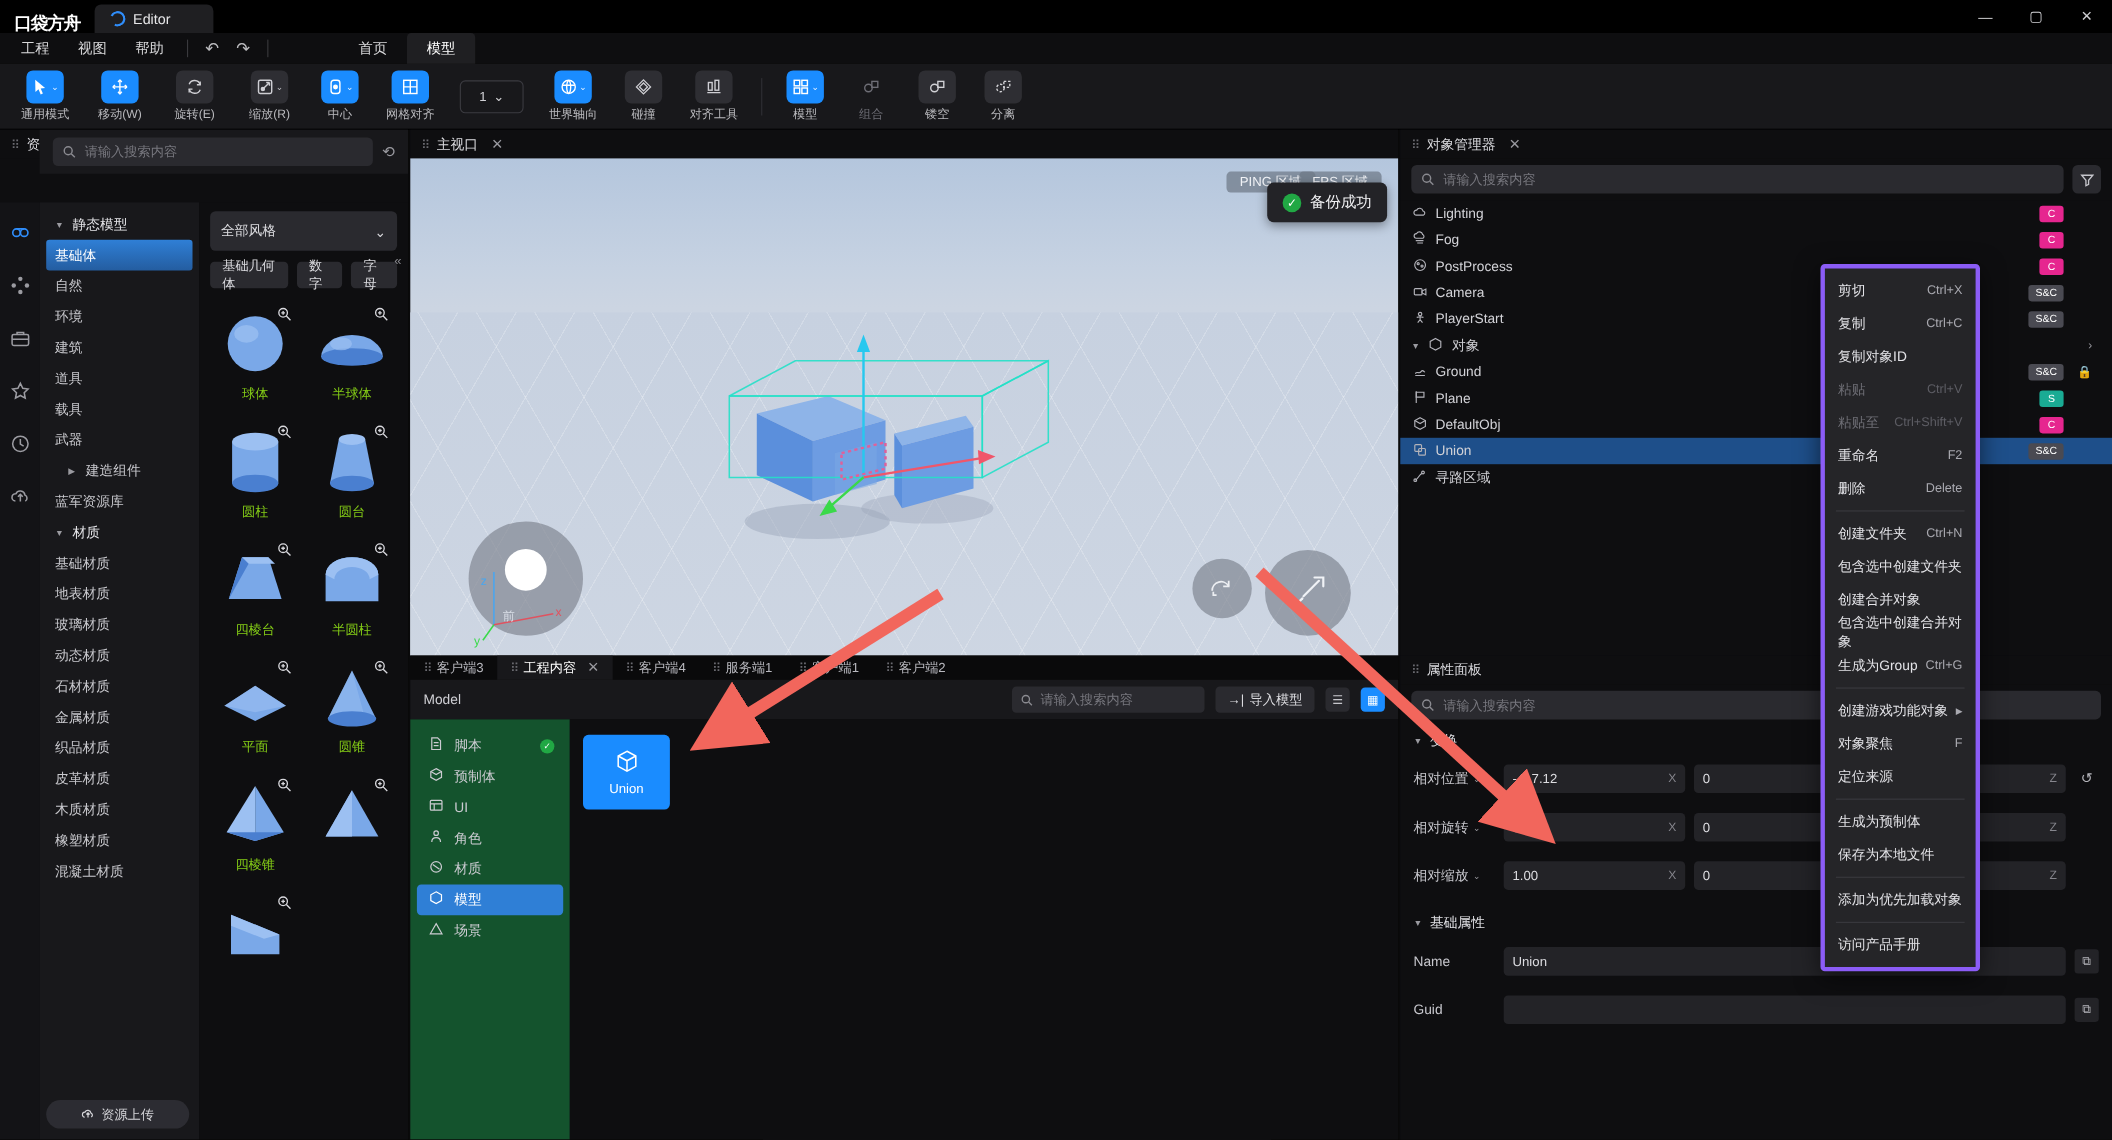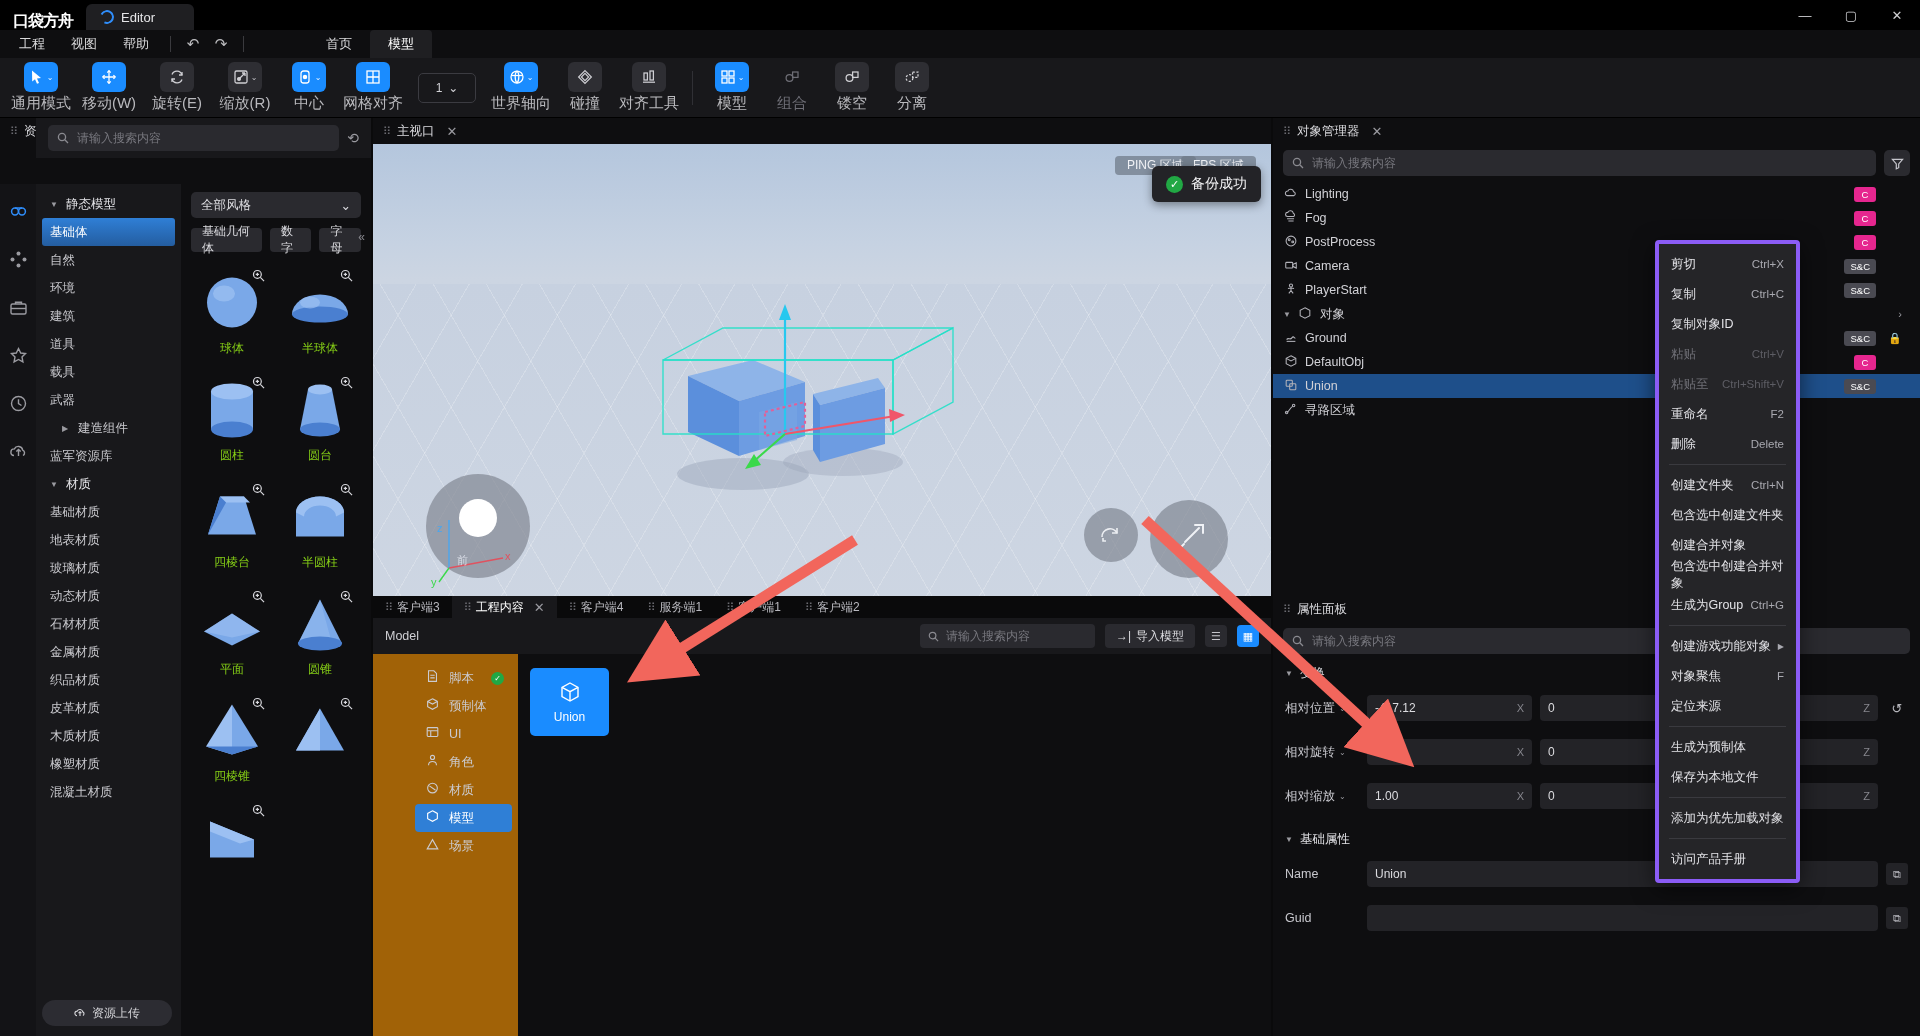--- a/index.html
+++ b/index.html
@@ -31,21 +31,21 @@
   .menubar .icobtn{width:28px;height:28px;display:flex;align-items:center;justify-content:center;color:#bdbdc0;font-size:15px;}
   .menubar .spacer{width:56px;}
   .mtab{height:28px;padding:0 18px;display:flex;align-items:center;font-size:13px;color:#d9d9db;}
   .mtab.active{background:#1f1f22;color:#fff;border-radius:4px 4px 0 0;}
 
   
   .toolbar{height:60px;background:#18181b;display:flex;align-items:center;padding:0 8px;gap:2px;border-bottom:1px solid #000;}
   .tool{width:58px;height:56px;display:flex;flex-direction:column;align-items:center;justify-content:center;gap:2px;}
   .tool .btn{height:30px;min-width:34px;border-radius:6px;background:#2e2e33;display:flex;align-items:center;justify-content:center;gap:2px;padding:0 5px;color:#d2d2d6;}
   .tool .btn.on{background:#1a8cff;color:#fff;}
-  .tool .lbl{font-size:15px;color:#b9b9bd;white-space:nowrap;}
+  .tool .lbl{font-size:11px;color:#b9b9bd;white-space:nowrap;}
   .tool.wide{width:66px;}
   .tool .chev{font-size:8px;opacity:.9;}
   .tbsep{width:1px;height:34px;background:#303035;margin:0 8px;}
   .numbox{width:58px;height:30px;border:1px solid #3b3b41;border-radius:5px;background:#18181b;
      display:flex;align-items:center;justify-content:center;gap:6px;font-size:12px;color:#d2d2d6;margin:0 10px;}
 
   
   .panelhdr{height:26px;background:#0e0e10;display:flex;align-items:center;gap:8px;padding:0 10px;font-size:12.5px;color:#dcdce0;}
   .grip{color:#6a6a70;font-size:11px;letter-spacing:-2px;}
   .xbtn{color:#9a9aa0;font-size:13px;margin-left:4px;}
@@ -63,21 +63,21 @@
   .refresh{color:#9b9ba1;font-size:14px;}
   .collapse{position:absolute;right:6px;top:46px;color:#8a8a90;font-size:12px;}
   .tnode{height:28px;display:flex;align-items:center;font-size:12.5px;color:#c8c8cd;padding-left:14px;gap:6px;}
   .tnode.group{color:#e4e4e8;}
   .tnode.sel{background:linear-gradient(180deg,#2f7fd6,#245da0);color:#fff;border-radius:3px;margin:0 6px;padding-left:8px;}
   .tnode .car{font-size:8px;color:#9a9aa0;width:10px;}
   .tnode.child{padding-left:26px;}
   .upload{position:absolute;left:42px;bottom:10px;width:130px;height:26px;background:#2c2c32;border-radius:13px;
      display:flex;align-items:center;justify-content:center;gap:6px;font-size:12px;color:#d5d5d9;}
   .gridcol{flex:1;background:#0e0e10;padding:8px 10px 0 10px;overflow:hidden;position:relative;}
-  .styleSel{height:26px;background:#2a2a2f;border-radius:5px;display:flex;align-items:center;justify-content:space-between;padding:0 10px;font-size:12.5px;color:#dedee2;}
+  .styleSel{height:36px;background:#2a2a2f;border-radius:5px;display:flex;align-items:center;justify-content:space-between;padding:0 10px;font-size:12.5px;color:#dedee2;}
   .chips{display:flex;gap:8px;margin-top:10px;}
   .chip{height:24px;padding:0 11px;background:#2a2a2f;border-radius:4px;display:flex;align-items:center;font-size:12px;color:#dcdce0;}
   .cards{display:grid;grid-template-columns:1fr 1fr;gap:6px;margin-top:10px;}
   .card{height:101px;border-radius:5px;position:relative;display:flex;flex-direction:column;align-items:center;justify-content:flex-end;padding-bottom:6px;}
   .card.sel{background:#1a8cff;}
   .card .nm{font-size:12px;color:#84cc16;}
   .card.sel .nm{color:#fff;}
   .card .zo{position:absolute;right:8px;top:7px;color:#d9d9de;font-size:11px;}
   .shape{position:absolute;left:50%;top:42px;transform:translate(-50%,-50%);}
 
@@ -103,21 +103,21 @@
   .btabs{height:22px;display:flex;align-items:center;background:#0a0a0b;}
   .btab{height:22px;display:flex;align-items:center;gap:6px;padding:0 12px;font-size:12px;color:#b9b9bf;}
   .btab.active{background:#18181b;color:#fff;}
   .bbar{height:36px;background:#18181b;display:flex;align-items:center;padding:0 12px;gap:10px;}
   .crumb{font-size:12.5px;color:#cfcfd4;}
   .bsearch{width:175px;height:24px;background:#2a2a2f;border-radius:4px;display:flex;align-items:center;gap:7px;padding:0 8px;color:#77777e;font-size:12px;margin-left:auto;}
   .impbtn{height:24px;padding:0 11px;background:#2a2a2f;border-radius:4px;display:flex;align-items:center;gap:5px;font-size:12px;color:#dcdce0;}
   .vbtn{width:22px;height:22px;border-radius:4px;background:#2a2a2f;display:flex;align-items:center;justify-content:center;color:#c6c6cc;font-size:11px;}
   .vbtn.on{background:#1a8cff;color:#fff;}
   .bbody{display:flex;height:382px;}
-  .bnav{width:145px;background:#a16207;padding-top:10px;padding-left:36px;}
+  .bnav{width:145px;background:#14532d;padding-top:10px;}
   .bnavi{height:28px;margin:0 6px;border-radius:4px;display:flex;align-items:center;gap:9px;padding:0 10px;font-size:12.5px;color:#cbcbd1;position:relative;}
   .bnavi.on{background:#2f7fd6;color:#fff;}
   .bnavi .badge{position:absolute;right:8px;width:13px;height:13px;border-radius:50%;background:#21a844;color:#fff;font-size:8px;display:flex;align-items:center;justify-content:center;}
   .bcontent{flex:1;background:#0e0e10;padding:14px 0 0 12px;}
   .assetcard{width:79px;height:68px;background:#1a8cff;border-radius:5px;display:flex;flex-direction:column;align-items:center;justify-content:center;gap:6px;color:#fff;font-size:12px;}
 
   
   .right{position:absolute;left:1273px;top:118px;width:647px;height:918px;background:#0e0e10;}
   .rsearch{height:38px;display:flex;align-items:center;gap:8px;padding:0 10px;background:#0e0e10;}
   .rsearch .sf{flex:1;height:26px;background:#2a2a2f;border-radius:5px;display:flex;align-items:center;gap:8px;padding:0 9px;color:#77777e;font-size:12px;}
@@ -900,20 +900,29 @@
         </div>
         <div class="orow">
           <span class="ic">
       <svg width="14" height="14" viewBox="0 0 16 16" stroke="currentColor" stroke-width="1.2" fill="none">
               <path d="M3 11c2-3 4 1 6-2s3 1 4 0"></path>
               <path d="M3 13h10"></path>
             </svg></span>
     <span>Ground</span>
           <span class="tg" style="background:#4a4a52">S&amp;C</span>
           <span class="lock">🔒</span>
+        </div>
+        <div class="orow">
+          <span class="ic">
+      <svg width="14" height="14" viewBox="0 0 16 16" stroke="currentColor" stroke-width="1.2" fill="none">
+              <path d="M4 2v12"></path>
+              <path d="M4 3h8v5H4Z"></path>
+            </svg></span>
+    <span>Plane</span>
+          <span class="tg" style="background:#1aab94">S</span>
         </div>
         <div class="orow">
           <span class="ic">
       <svg width="14" height="14" viewBox="0 0 16 16" stroke="currentColor" stroke-width="1.2" fill="none">
               <path d="M8 2 13.5 5v6L8 14 2.5 11V5Z"></path>
               <path d="M2.5 5 8 8l5.5-3"></path>
             </svg></span>
     <span>DefaultObj</span>
           <span class="tg" style="background:#e6268f">C</span>
         </div>

